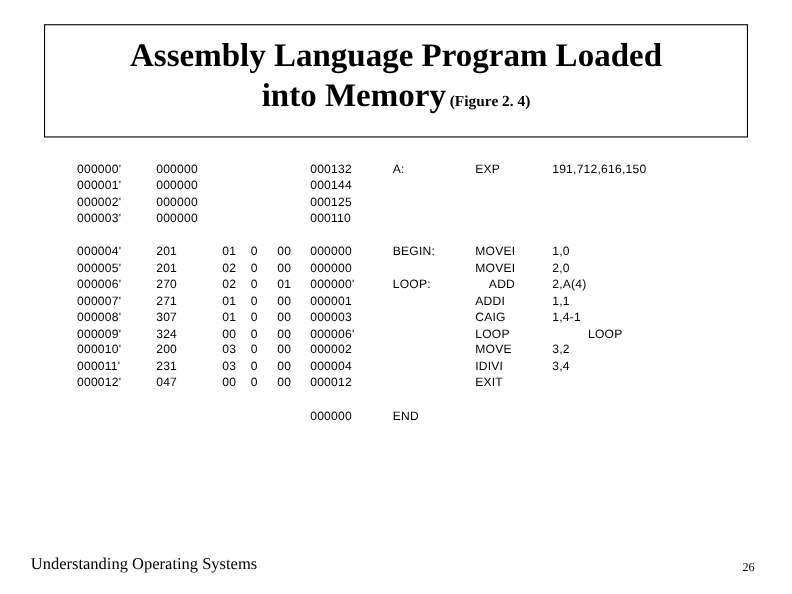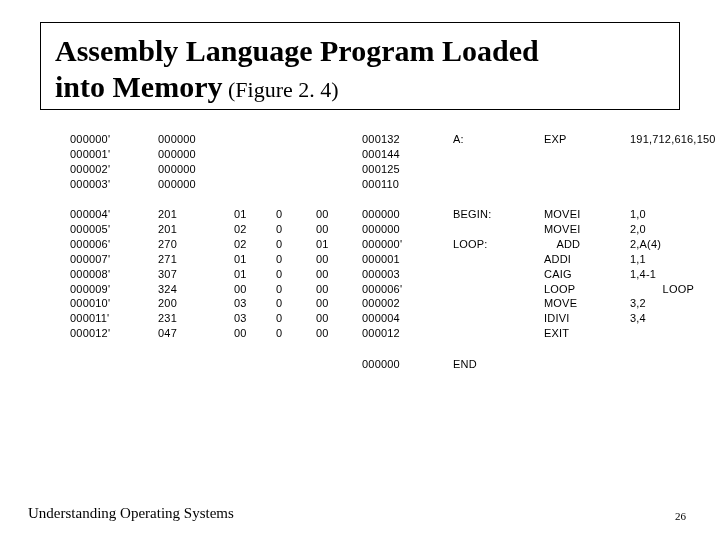--- a/index.html
+++ b/index.html
@@ -1,21 +1,21 @@
 <!DOCTYPE html>
 <html><head>
 <meta charset="utf-8">
 <style>
   html,body{margin:0;padding:0;width:720px;height:540px;background:#fff;font-family:"Times New Roman",Times,serif;color:#000;position:relative}
-  .title-box{border:1px solid #000;margin:22px 40px 0 40px;padding:10px 14px 4px 14px;text-align:left}
+  .title-box{border:1px solid #000;margin:22px 40px 0 40px;padding:10px 14px 19px 14px;text-align:center}
   .title-main{font-size:30px;font-weight:bold;line-height:1.2}
-  .title-sub{font-size:22px;font-weight:normal}
+  .title-sub{font-size:14px;font-weight:bold}
   .title-main .u{}
   .listing{margin:22px 70px 0 70px;font-family:Arial,Helvetica,sans-serif;font-size:11px;line-height:1.35;letter-spacing:.2px}
-  .row{display:grid;grid-template-columns:72px 60px 26px 24px 30px 75px 75px 70px 90px;gap:16px}
+  .row{display:grid;grid-template-columns:72px 60px 26px 24px 30px 75px 75px 70px 90px;gap:0}
   .row span{white-space:pre}
   .spacer{height:16px}
   .footer-left{position:absolute;left:28px;bottom:18px;font-size:15px}
   .footer-right{position:absolute;right:34px;bottom:18px;font-size:11px}
 </style>
 </head>
 <body>
 
 <div class="title-box">
   <div class="title-main">

